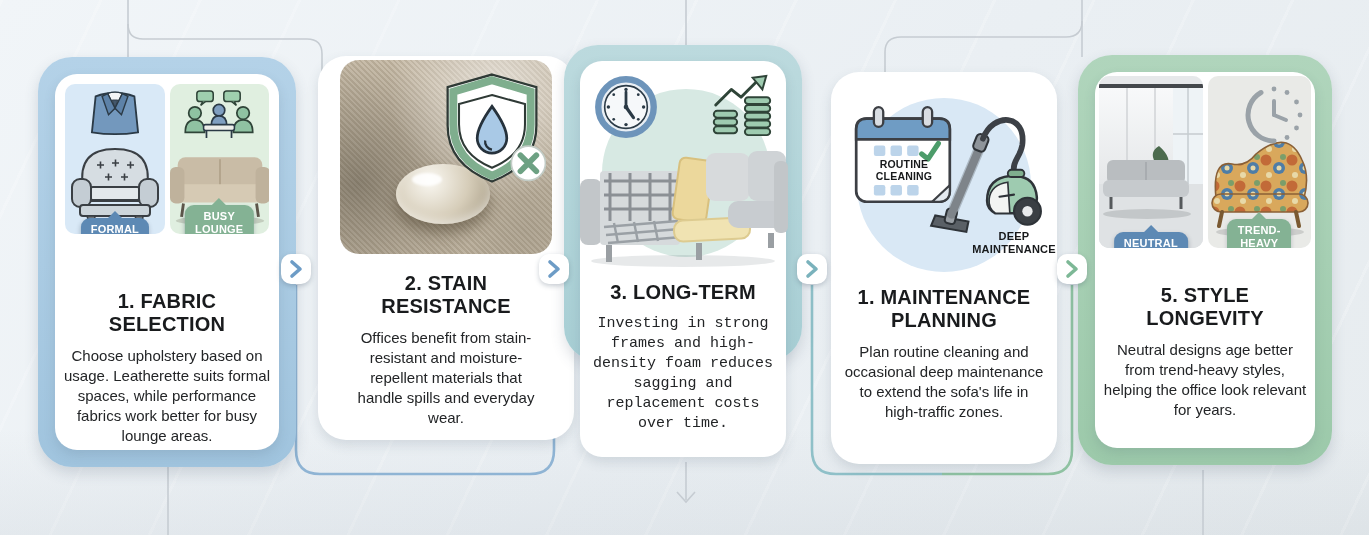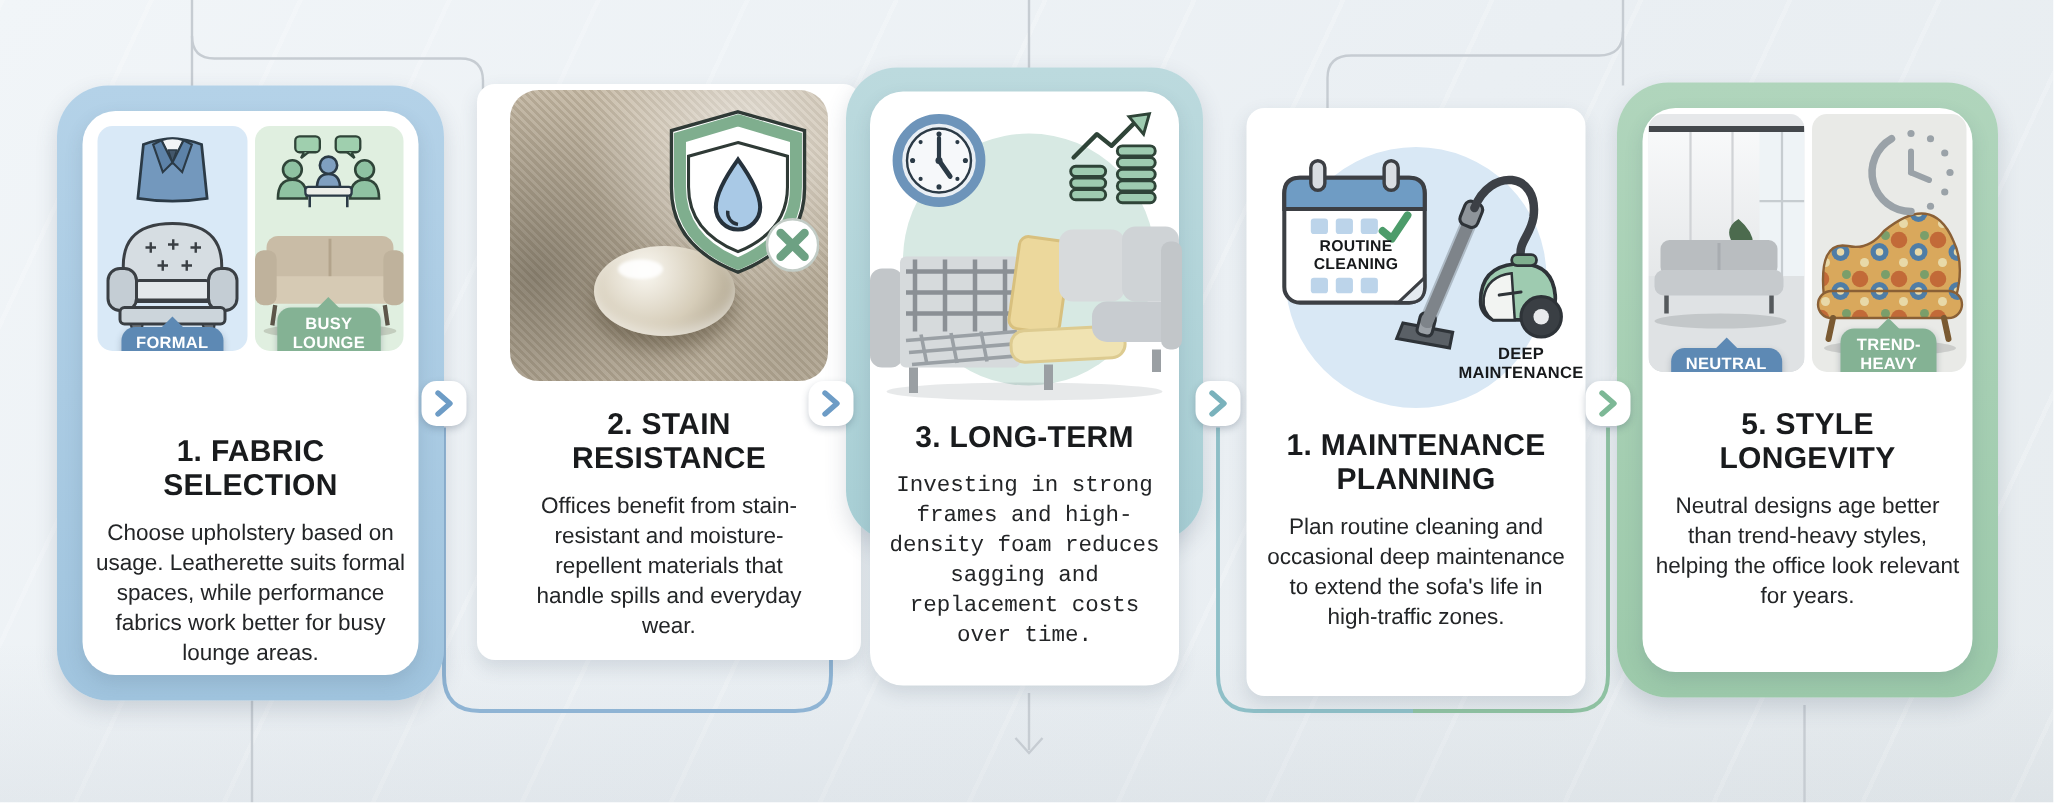--- a/index.html
+++ b/index.html
@@ -17,21 +17,21 @@
   
   .frame{position:absolute; border-radius:34px; box-shadow:0 6px 14px rgba(60,80,100,.18);}
   .frame-blue {background:linear-gradient(180deg,#b4d2e8,#a0c4de);}
   .frame-teal {background:linear-gradient(180deg,#bcdade,#a7ced4);}
   .frame-green{background:linear-gradient(180deg,#b0d5bc,#9cc9aa);}
   .card{
     position:absolute; background:#ffffff; border-radius:22px;
     box-shadow:0 5px 12px rgba(60,80,100,.15);
     display:flex; flex-direction:column; align-items:center;
   }
-  .card.standalone{border-radius:12px;}
+  .card.standalone{border-radius:28px;}
 
   .title{ text-align:center; font-weight:bold; font-size:20px; line-height:1.16;
           color:#191b1d; letter-spacing:.2px;}
   .title span{display:block;}
   .body{ text-align:center; font-size:15px; line-height:1.33; color:#232527; margin-top:10px;}
 
   
   .media{position:relative;}
   .split{display:flex; gap:5px;}
   .panel{position:relative; border-radius:10px; overflow:hidden; flex:1;}
@@ -369,25 +369,25 @@
               </pattern>
             </defs>
             <ellipse cx="52" cy="156" rx="44" ry="5" fill="rgba(70,75,80,.18)"></ellipse>
             <path d="M8 122 Q4 84 24 88 Q38 91 48 78 Q80 52 94 84 Q102 100 96 122 Z" fill="url(#boho)" stroke="#8a6036" stroke-width="1.6"></path>
             <rect x="4" y="118" width="96" height="18" rx="9" fill="url(#boho)" stroke="#8a6036" stroke-width="1.6"></rect>
             <path d="M14 136 l-3 14 M88 136 l3 14" stroke="#7a5a32" stroke-width="4" stroke-linecap="round"></path>
           </svg>
           <div class="badge badge-green">TREND-HEAVY STYLES</div>
         </div>
       </div>
-      <div class="title" style="margin-top:24px;">
+      <div class="title" style="margin-top:36px;">
         <span>5. STYLE</span>
         <span>LONGEVITY</span>
       </div>
-      <div class="body" style="width:206px;">Neutral designs age better than trend-heavy styles, helping the office look relevant for years.</div>
+      <div class="body" style="width:206px;">Neutral designs age better from trend-heavy styles, helping the office look relevant for years.</div>
     </div>
   </div>
 
   <div class="chev" style="left:281px; top:254px;">
     <svg width="30" height="30" viewBox="0 0 30 30">
       <polyline points="11,8 19,15 11,22" fill="none" stroke="#6d9cc6" stroke-width="3.6" stroke-linecap="round" stroke-linejoin="round"></polyline>
     </svg>
   </div>
   <div class="chev" style="left:539px; top:254px;">
     <svg width="30" height="30" viewBox="0 0 30 30">

